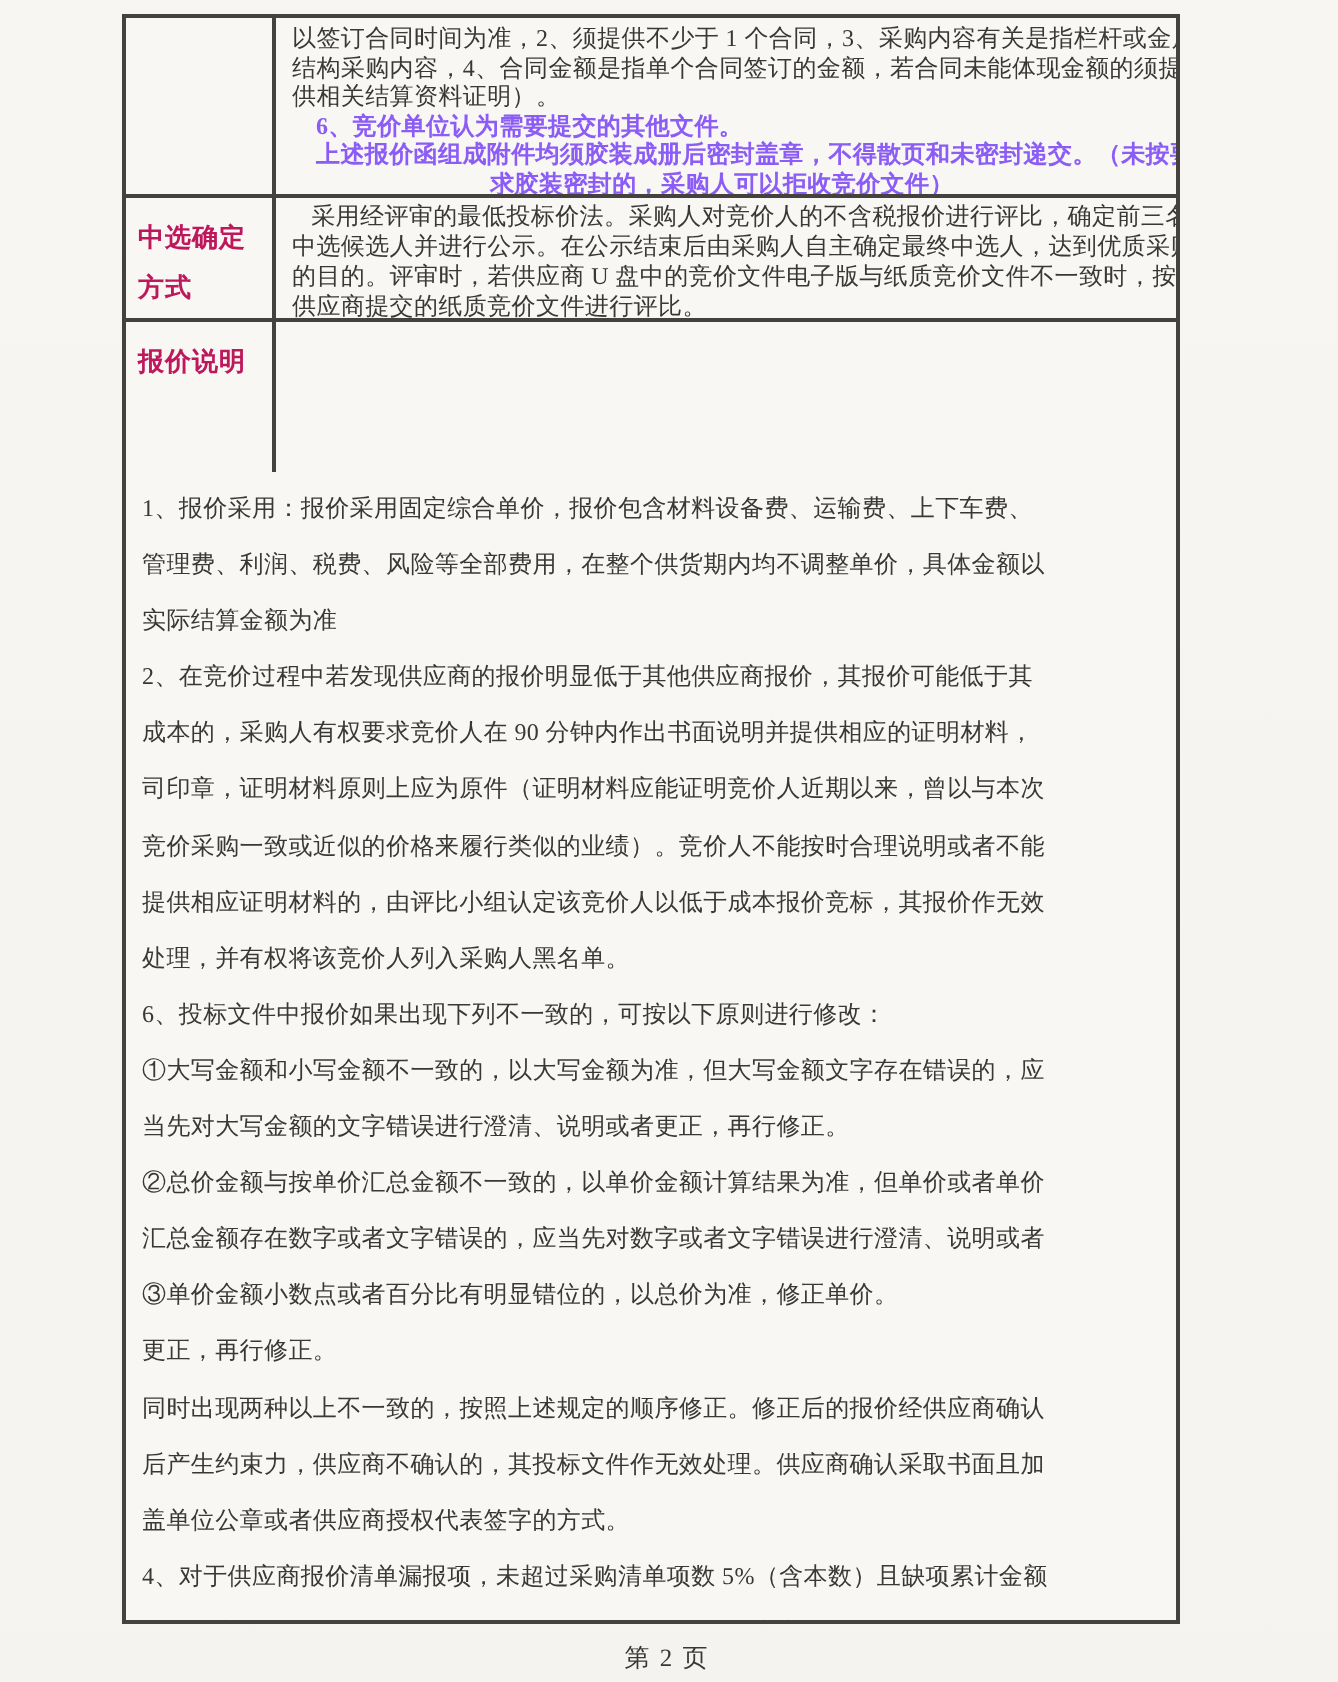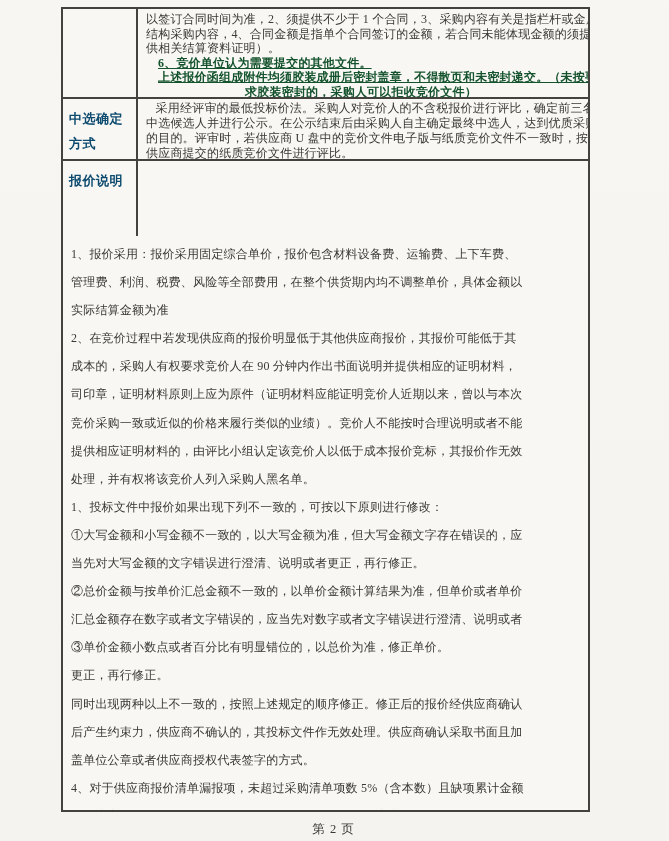--- a/index.html
+++ b/index.html
@@ -29,34 +29,34 @@
   .trow:last-child { border-bottom: none; }
   .label-cell {
     width: 75px;
     flex: 0 0 75px;
     border-right: 2px solid #44423e;
     font-weight: bold;
     font-size: 13px;
     line-height: 25px;
     padding: 7px 3px 0 6px;
     letter-spacing: 0.5px;
-    color: #0c4a6e;
+    color: #be185d;
   }
   .content-cell {
     flex: 1 1 auto;
     padding: 0 6px 0 8px;
     overflow: hidden;
   }
   .line {
     white-space: nowrap;
     font-size: 12px;
     letter-spacing: 0.2px;
     color: #3a3834;
   }
-  .line.bold { font-weight: bold; color: #14532d; text-decoration: underline; }
+  .line.bold { font-weight: bold; color: #8b5cf6; }
   .row-0 { height: 90px; }
   .row-0 .content-cell { padding-top: 3px; }
   .row-0 .line { line-height: 14.5px; }
   .row-1 { height: 62px; }
   .row-1 .content-cell { padding-top: 2px; }
   .row-1 .line { line-height: 15px; }
   .row-2 { height: 649px; flex-direction: column; }
   .row-2 .content-cell { padding-top: 4px; }
   .row-2 .line { line-height: 28.1px; }
   .footer {
@@ -99,21 +99,21 @@
         <div class="content-cell">
           <div class="line">1、报价采用：报价采用固定综合单价，报价包含材料设备费、运输费、上下车费、</div>
           <div class="line">管理费、利润、税费、风险等全部费用，在整个供货期内均不调整单价，具体金额以</div>
           <div class="line">实际结算金额为准</div>
           <div class="line">2、在竞价过程中若发现供应商的报价明显低于其他供应商报价，其报价可能低于其</div>
           <div class="line">成本的，采购人有权要求竞价人在 90 分钟内作出书面说明并提供相应的证明材料，</div>
           <div class="line">司印章，证明材料原则上应为原件（证明材料应能证明竞价人近期以来，曾以与本次</div>
           <div class="line">竞价采购一致或近似的价格来履行类似的业绩）。竞价人不能按时合理说明或者不能</div>
           <div class="line">提供相应证明材料的，由评比小组认定该竞价人以低于成本报价竞标，其报价作无效</div>
           <div class="line">处理，并有权将该竞价人列入采购人黑名单。</div>
-          <div class="line">1、投标文件中报价如果出现下列不一致的，可按以下原则进行修改：</div>
+          <div class="line">6、投标文件中报价如果出现下列不一致的，可按以下原则进行修改：</div>
           <div class="line">①大写金额和小写金额不一致的，以大写金额为准，但大写金额文字存在错误的，应</div>
           <div class="line">当先对大写金额的文字错误进行澄清、说明或者更正，再行修正。</div>
           <div class="line">②总价金额与按单价汇总金额不一致的，以单价金额计算结果为准，但单价或者单价</div>
           <div class="line">汇总金额存在数字或者文字错误的，应当先对数字或者文字错误进行澄清、说明或者</div>
           <div class="line">③单价金额小数点或者百分比有明显错位的，以总价为准，修正单价。</div>
           <div class="line">更正，再行修正。</div>
           <div class="line">同时出现两种以上不一致的，按照上述规定的顺序修正。修正后的报价经供应商确认</div>
           <div class="line">后产生约束力，供应商不确认的，其投标文件作无效处理。供应商确认采取书面且加</div>
           <div class="line">盖单位公章或者供应商授权代表签字的方式。</div>
           <div class="line">4、对于供应商报价清单漏报项，未超过采购清单项数 5%（含本数）且缺项累计金额</div>

